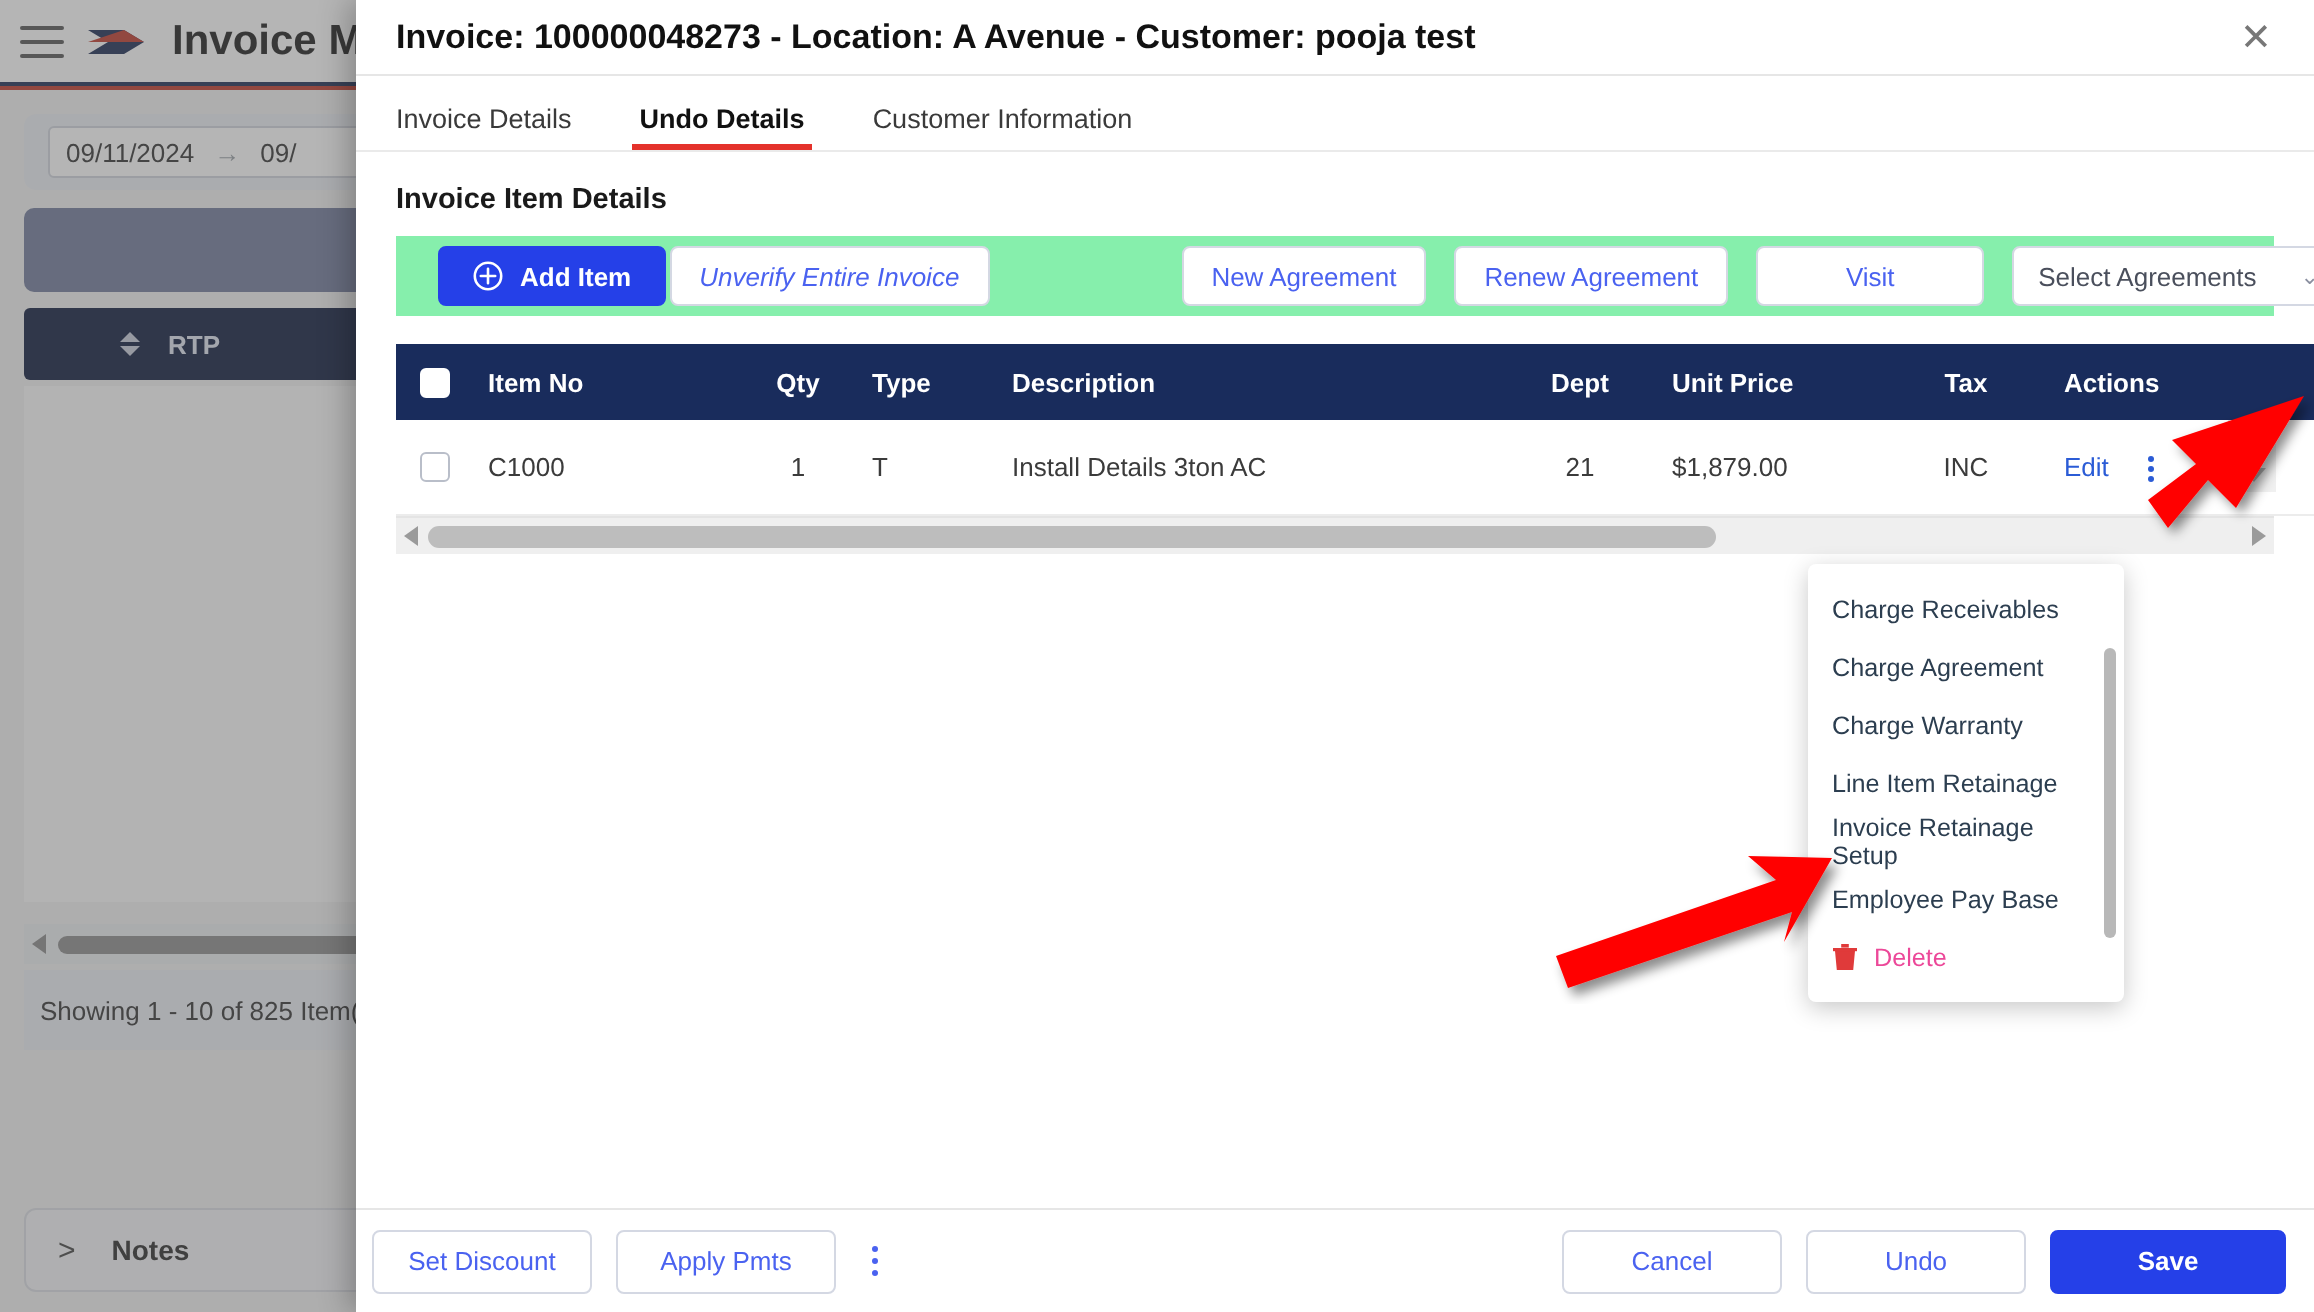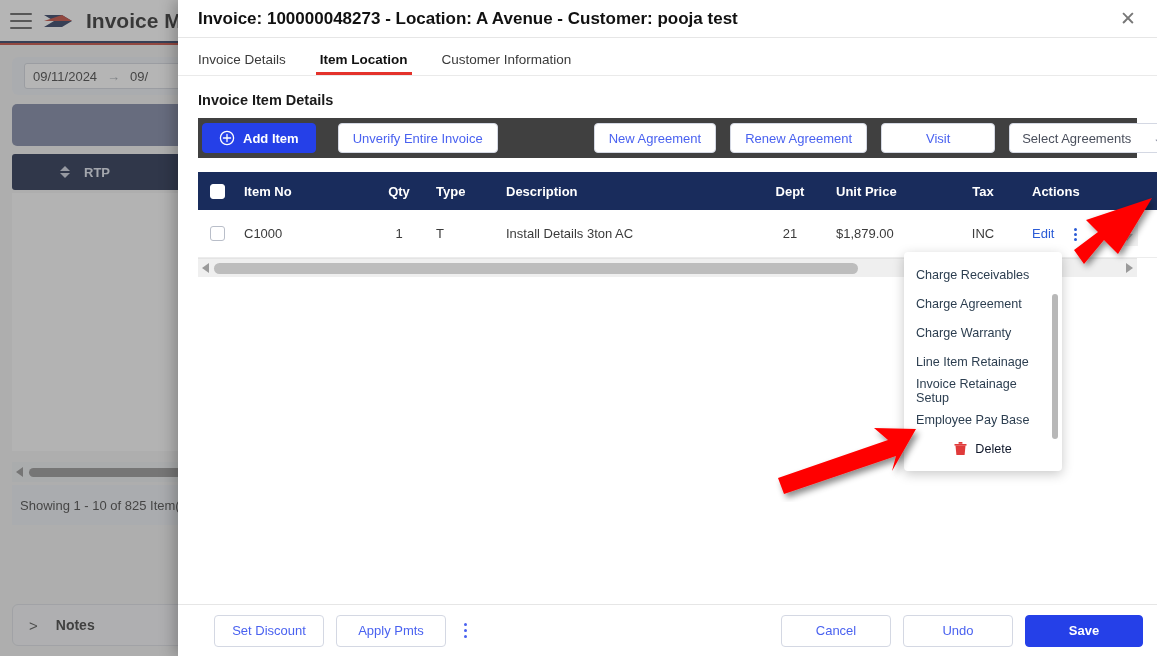--- a/index.html
+++ b/index.html
@@ -101,22 +101,22 @@
   }
 
   #tabs { height: 38px; flex: none; display: flex; align-items: flex-end; padding-left: 20px; gap: 34px; border-bottom: 1px solid #eaeaea; }
   .tab { font-size: 13.5px; color: #3a3a3a; padding-bottom: 8px; cursor: pointer; position: relative; }
   .tab.active { font-weight: bold; color: #111; }
   .tab.active::after { content: ""; position: absolute; left: -4px; right: -4px; bottom: 0; height: 3px; background: #e4322b; }
 
   #section-title { margin: 16px 0 0 20px; font-size: 14.5px; font-weight: bold; color: #1a1a1a; }
 
   #toolbar {
-    margin: 10px 20px 0 20px; height: 40px; background: #404040;
-    display: flex; align-items: center; padding: 0 4px; gap: 0;
+    margin: 10px 20px 0 20px; height: 40px; background: #86efac;
+    display: flex; align-items: center; padding: 0 21px; gap: 0;
   }
   .btn {
     height: 30px; border-radius: 4px; font-size: 13px; cursor: pointer;
     display: inline-flex; align-items: center; justify-content: center;
     font-family: "Liberation Sans", sans-serif; white-space: nowrap;
   }
   .btn-primary { background: #2540e8; color: #fff; border: 1px solid #2540e8; padding: 0 16px; gap: 8px; font-weight: bold; }
   .btn-outline { background: #fff; color: #4a62f0; border: 1px solid #d4d8e3; padding: 0 14px; }
   .btn-outline-dark { background: #fff; color: #4a4f5c; border: 1px solid #d4d8e3; padding: 0 12px; gap: 22px; }
   .plus-icon { width: 16px; height: 16px; }
@@ -165,37 +165,37 @@
     padding: 0 4px; gap: 5px; border-top: 1px solid #e4e4e4;
   }
   #tbl-hscroll .arrow { width: 0; height: 0; border-top: 5px solid transparent; border-bottom: 5px solid transparent; }
   #tbl-hscroll .arrow.l { border-right: 7px solid #9a9a9a; }
   #tbl-hscroll .arrow.r { border-left: 7px solid #9a9a9a; margin-left: auto; }
   #tbl-hscroll .track { flex: 1; height: 11px; position: relative; }
   #tbl-hscroll .thumb { position: absolute; left: 0; top: 0; height: 11px; width: 71%; background: #bdbdbd; border-radius: 6px; }
 
   
   #actions-menu {
-    position: absolute; left: 904px; top: 252px; width: 158px; height: 219px;
+    position: absolute; left: 904px; top: 282px; width: 158px; height: 219px;
     background: #ffffff; border-radius: 4px;
     box-shadow: 0 3px 12px rgba(0,0,0,0.22); z-index: 40;
     padding: 8px 0; overflow: hidden;
   }
   .menu-item {
     height: 29px; display: flex; align-items: center; padding: 0 12px;
     font-size: 12.6px; color: #2c3e50; cursor: pointer; gap: 8px;
   }
-  .menu-item.danger { color: #0f172a; justify-content: center; }
+  .menu-item.danger { color: #ec4899; }
   .trash-icon { width: 13px; height: 14px; }
   #menu-vscroll { position: absolute; right: 4px; top: 42px; width: 6px; height: 145px; background: #b8b8b8; border-radius: 4px; }
 
   
   #modal-footer {
     margin-top: auto; height: 52px; flex: none; border-top: 1px solid #e6e6e6;
-    display: flex; align-items: center; padding: 0 14px 0 36px; gap: 12px;
+    display: flex; align-items: center; padding: 0 14px 0 8px; gap: 12px;
   }
   .footer-btn { height: 32px; min-width: 110px; }
   #footer-kebab { display: inline-flex; flex-direction: column; gap: 3px; margin-left: 6px; cursor: pointer; }
   #footer-kebab b { width: 3px; height: 3px; border-radius: 50%; background: #4a62f0; display: block; }
   .spacer { flex: 1; }
   .btn-save { background: #2540e8; color: #fff; border: 1px solid #2540e8; font-weight: bold; height: 32px; min-width: 118px; }
 
   
   .annot { position: absolute; z-index: 60; pointer-events: none; }
 </style>
@@ -258,37 +258,37 @@
 
 <div id="modal">
 
   <div id="modal-header">
     <div id="modal-title">Invoice: 100000048273 - Location: A Avenue - Customer: pooja test</div>
     <button id="modal-close">✕</button>
   </div>
 
   <div id="tabs">
     <div class="tab">Invoice Details</div>
-    <div class="tab active">Item Location</div>
+    <div class="tab active">Undo Details</div>
     <div class="tab">Customer Information</div>
   </div>
 
   <div id="section-title">Invoice Item Details</div>
 
   <div id="toolbar">
     <button class="btn btn-primary">
       <span class="plus-icon">
         <svg width="16" height="16" viewBox="0 0 16 16">
           <circle cx="8" cy="8" r="6.6" fill="none" stroke="#ffffff" stroke-width="1.3"></circle>
           <path d="M8,4.4 V11.6 M4.4,8 H11.6" stroke="#ffffff" stroke-width="1.3" stroke-linecap="round"></path>
         </svg>
       </span>
       <span>Add Item</span>
     </button>
-    <button class="btn btn-outline" style="margin-left:22px;">Unverify Entire Invoice</button>
+    <button class="btn btn-outline" style="margin-left:2px;font-style:italic;">Unverify Entire Invoice</button>
     <button class="btn btn-outline" style="margin-left:96px;">New Agreement</button>
     <button class="btn btn-outline" style="margin-left:14px;">Renew Agreement</button>
     <button class="btn btn-outline" style="margin-left:14px; min-width:114px;">Visit</button>
     <button class="btn btn-outline-dark" style="margin-left:14px;">
       <span>Select Agreements</span>
       <span style="font-size:11px;color:#8a8fa0;">⌄</span>
     </button>
   </div>
 
   <div id="table-wrap">

